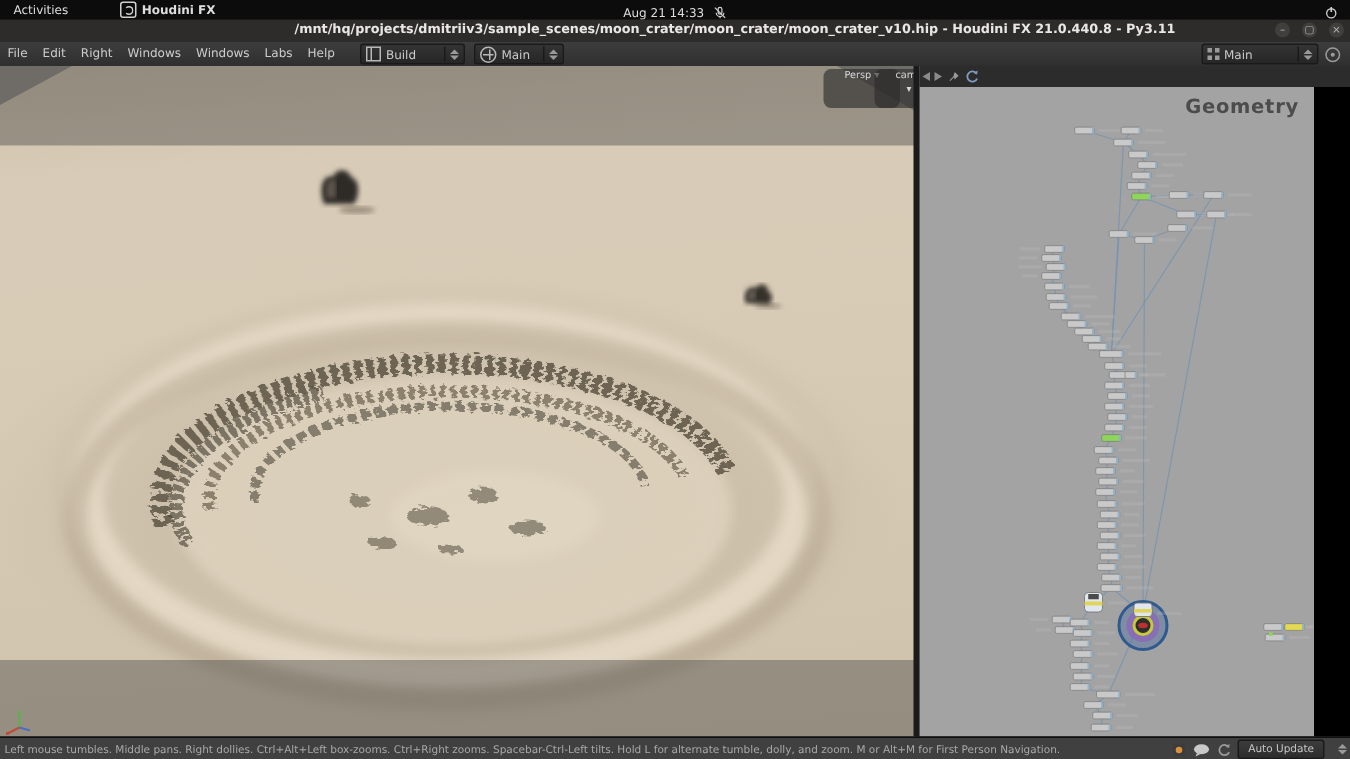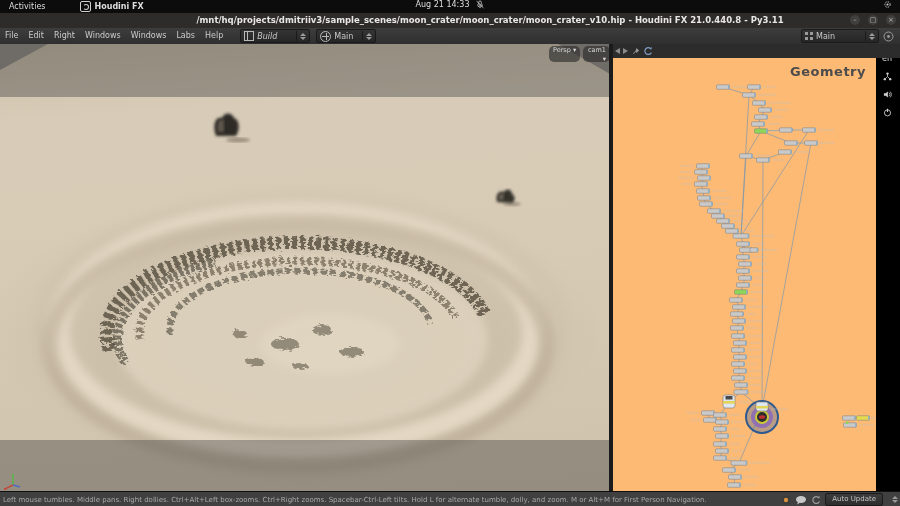--- a/index.html
+++ b/index.html
@@ -2,21 +2,21 @@
 <html><head>
 <meta charset="utf-8">
 <style>
   html,body{margin:0;padding:0;}
   body{width:900px;height:506px;overflow:hidden;background:#000;
        font-family:"DejaVu Sans","Liberation Sans",sans-serif;position:relative;}
   .abs{position:absolute;}
 
   
   #gnome-bar{left:0;top:0;width:900px;height:13px;background:#0c0c0c;color:#dedede;
-             font-size:8px;display:flex;align-items:flex-start;}
+             font-size:8px;display:flex;align-items:flex-end;}
   #gnome-bar .gitem{padding:0 9px;height:13px;display:flex;align-items:center;gap:4px;}
   #gnome-clock{position:absolute;left:50%;transform:translateX(-50%);display:flex;align-items:center;gap:6px;}
   #gnome-right{position:absolute;right:2px;display:flex;align-items:center;gap:9px;padding-right:6px;flex-direction:column;}
   .gicon{width:9px;height:9px;display:inline-block;}
   .houdini-logo{width:9px;height:9px;border:1px solid #cfcfcf;border-radius:2px;position:relative;}
   .houdini-logo:after{content:"";position:absolute;left:2px;top:2px;width:4px;height:4px;border-radius:50%;border:1px solid #cfcfcf;border-left-color:transparent;}
 
   
   #title-bar{left:0;top:13px;width:900px;height:15px;background:#2e2c2a;border-bottom:1px solid #1c1b1a;}
   #title-text{width:100%;text-align:center;color:#e9e7e4;font-size:8.5px;font-weight:bold;line-height:15px;
@@ -47,25 +47,25 @@
 
   
   #viewport{left:0;top:44px;width:610px;height:447px;overflow:hidden;
      background:
        radial-gradient(ellipse 430px 190px at 48% 64%, rgba(95,84,66,0.20), rgba(0,0,0,0) 72%),
        linear-gradient(176deg,#cbbfa9 0%,#d8ccb8 16%,#d7cab5 55%,#cfc2ac 100%);}
   #vp-dim-top{left:0;top:0;width:610px;height:53px;background:rgba(70,68,66,0.42);}
   #vp-dim-bottom{left:0;top:396px;width:610px;height:51px;background:rgba(70,68,66,0.42);}
   #vp-corner-left{left:0;top:0;width:0;height:0;border-top:26px solid #6f6c68;border-right:48px solid transparent;}
   #vp-corner-right{right:290px;top:0;width:0;height:0;border-top:30px solid #6f6c68;border-left:52px solid transparent;}
-  .vp-pill{height:16px;border-radius:5px;background:rgba(42,42,42,0.62);color:#d8d8d8;font-size:6.5px;
-           line-height:9px;text-align:right;letter-spacing:0;padding:0 4px;}
+  .vp-pill{height:26px;border-radius:5px;background:rgba(42,42,42,0.62);color:#d8d8d8;font-size:6.5px;
+           line-height:9px;text-align:center;letter-spacing:0;padding:0 14px;}
 
   
-  #net-pane{left:613px;top:44px;width:263px;height:447px;background:#fdba74;overflow:hidden;}
+  #net-pane{left:613px;top:44px;width:263px;height:447px;background:#a3a3a3;overflow:hidden;}
   #net-divider{left:609px;top:44px;width:4px;height:447px;background:#1b1b1b;}
   #net-header{left:613px;top:44px;width:287px;height:14px;background:#2c2c2c;display:flex;align-items:center;gap:3px;padding:0 2px;box-sizing:border-box;}
   .nav-arrow{width:0;height:0;display:inline-block;}
   .nav-back{border-top:3px solid transparent;border-bottom:3px solid transparent;border-right:5px solid #8a8a8a;}
   .nav-fwd{border-top:3px solid transparent;border-bottom:3px solid transparent;border-left:5px solid #8a8a8a;}
   #net-path{flex:1;height:11px;background:#1f1f1f;border:1px solid #161616;border-radius:2px;
             display:flex;align-items:center;gap:3px;padding:0 3px;color:#c6c6c6;font-size:7.5px;}
   .chev{color:#777;font-size:7px;}
   .obj-icon{width:7px;height:7px;display:inline-block;background:
       linear-gradient(#9a9a9a,#9a9a9a) 0 1px/7px 1px no-repeat,
@@ -148,21 +148,21 @@
   <span class="menu-item">File</span>
   <span class="menu-item">Edit</span>
   <span class="menu-item">Right</span>
   <span class="menu-item">Windows</span>
   <span class="menu-item">Windows</span>
   <span class="menu-item">Labs</span>
   <span class="menu-item">Help</span>
 
   <div class="combo" style="margin-left:12px;width:62px;">
     <span class="pane-icon"></span>
-    <span style="flex:1;font-style:italic;">Build</span>
+    <span style="flex:1;">Build</span>
     <span class="spinner">
         <i class="up"></i>
         <i class="dn"></i>
       </span>
   </div>
   <div class="combo" style="margin-left:6px;width:52px;">
     <span class="cross-icon"></span>
     <span style="flex:1;">Main</span>
     <span class="spinner">
         <i class="up"></i>

